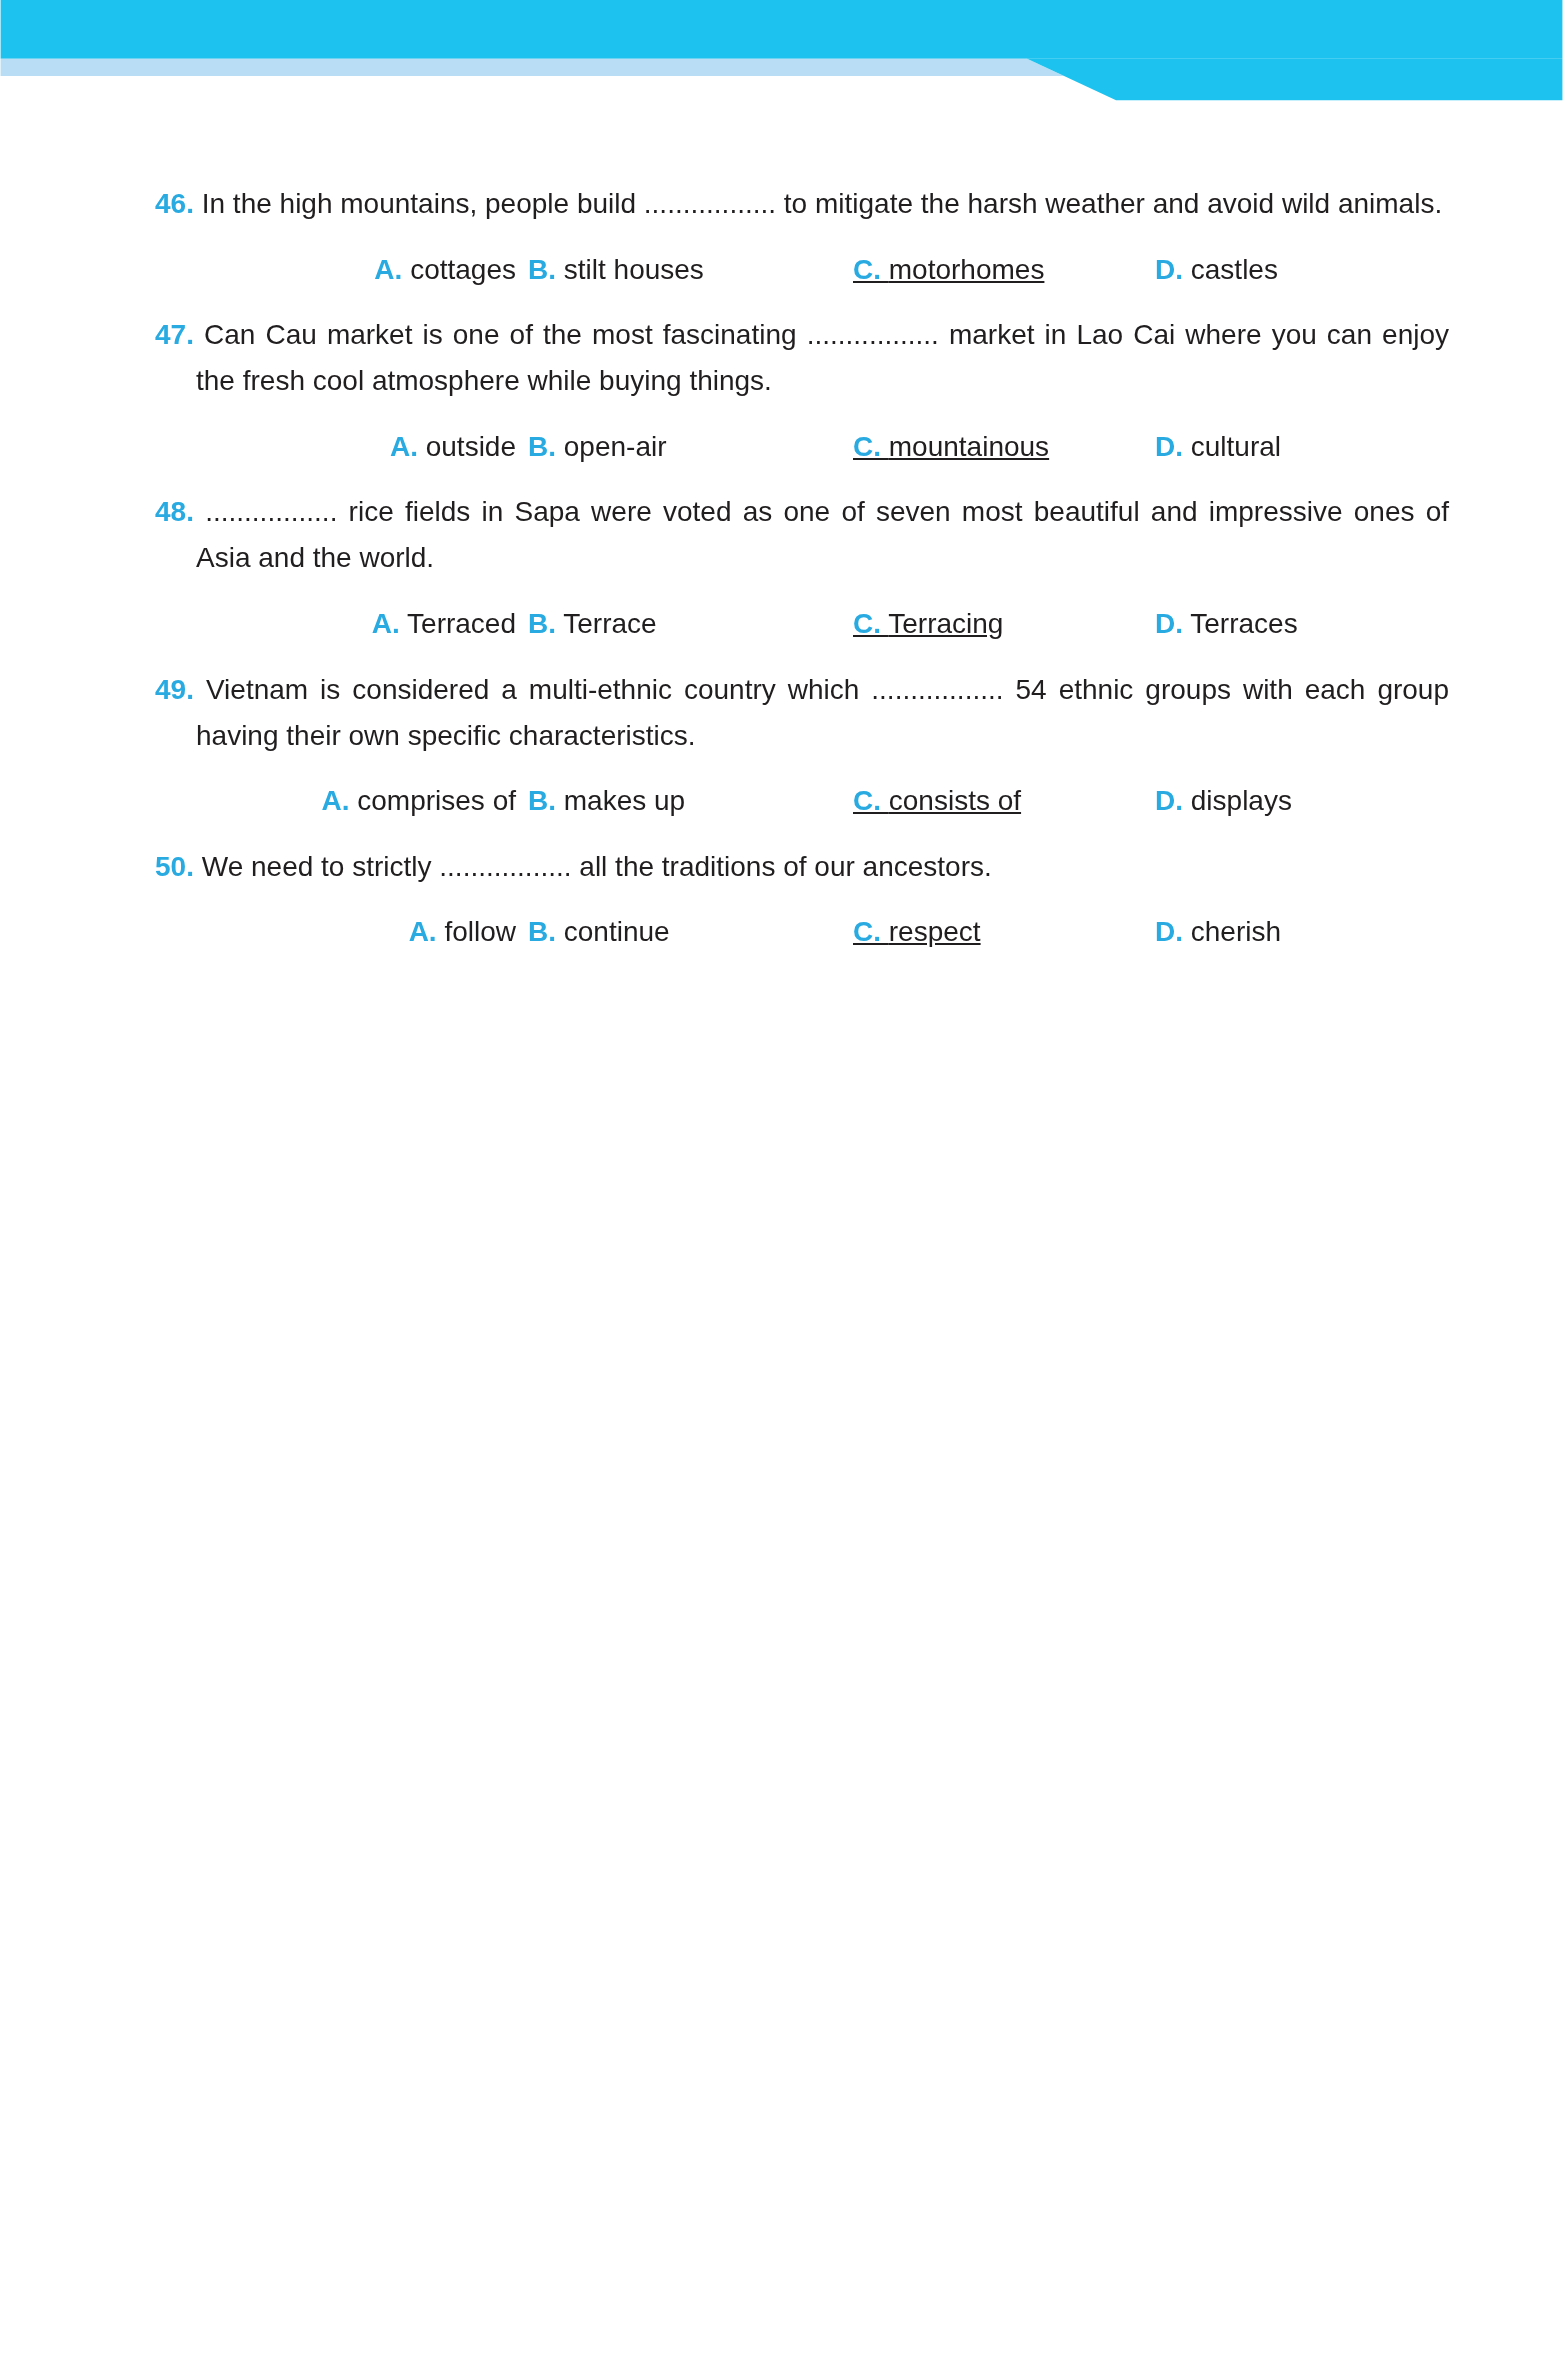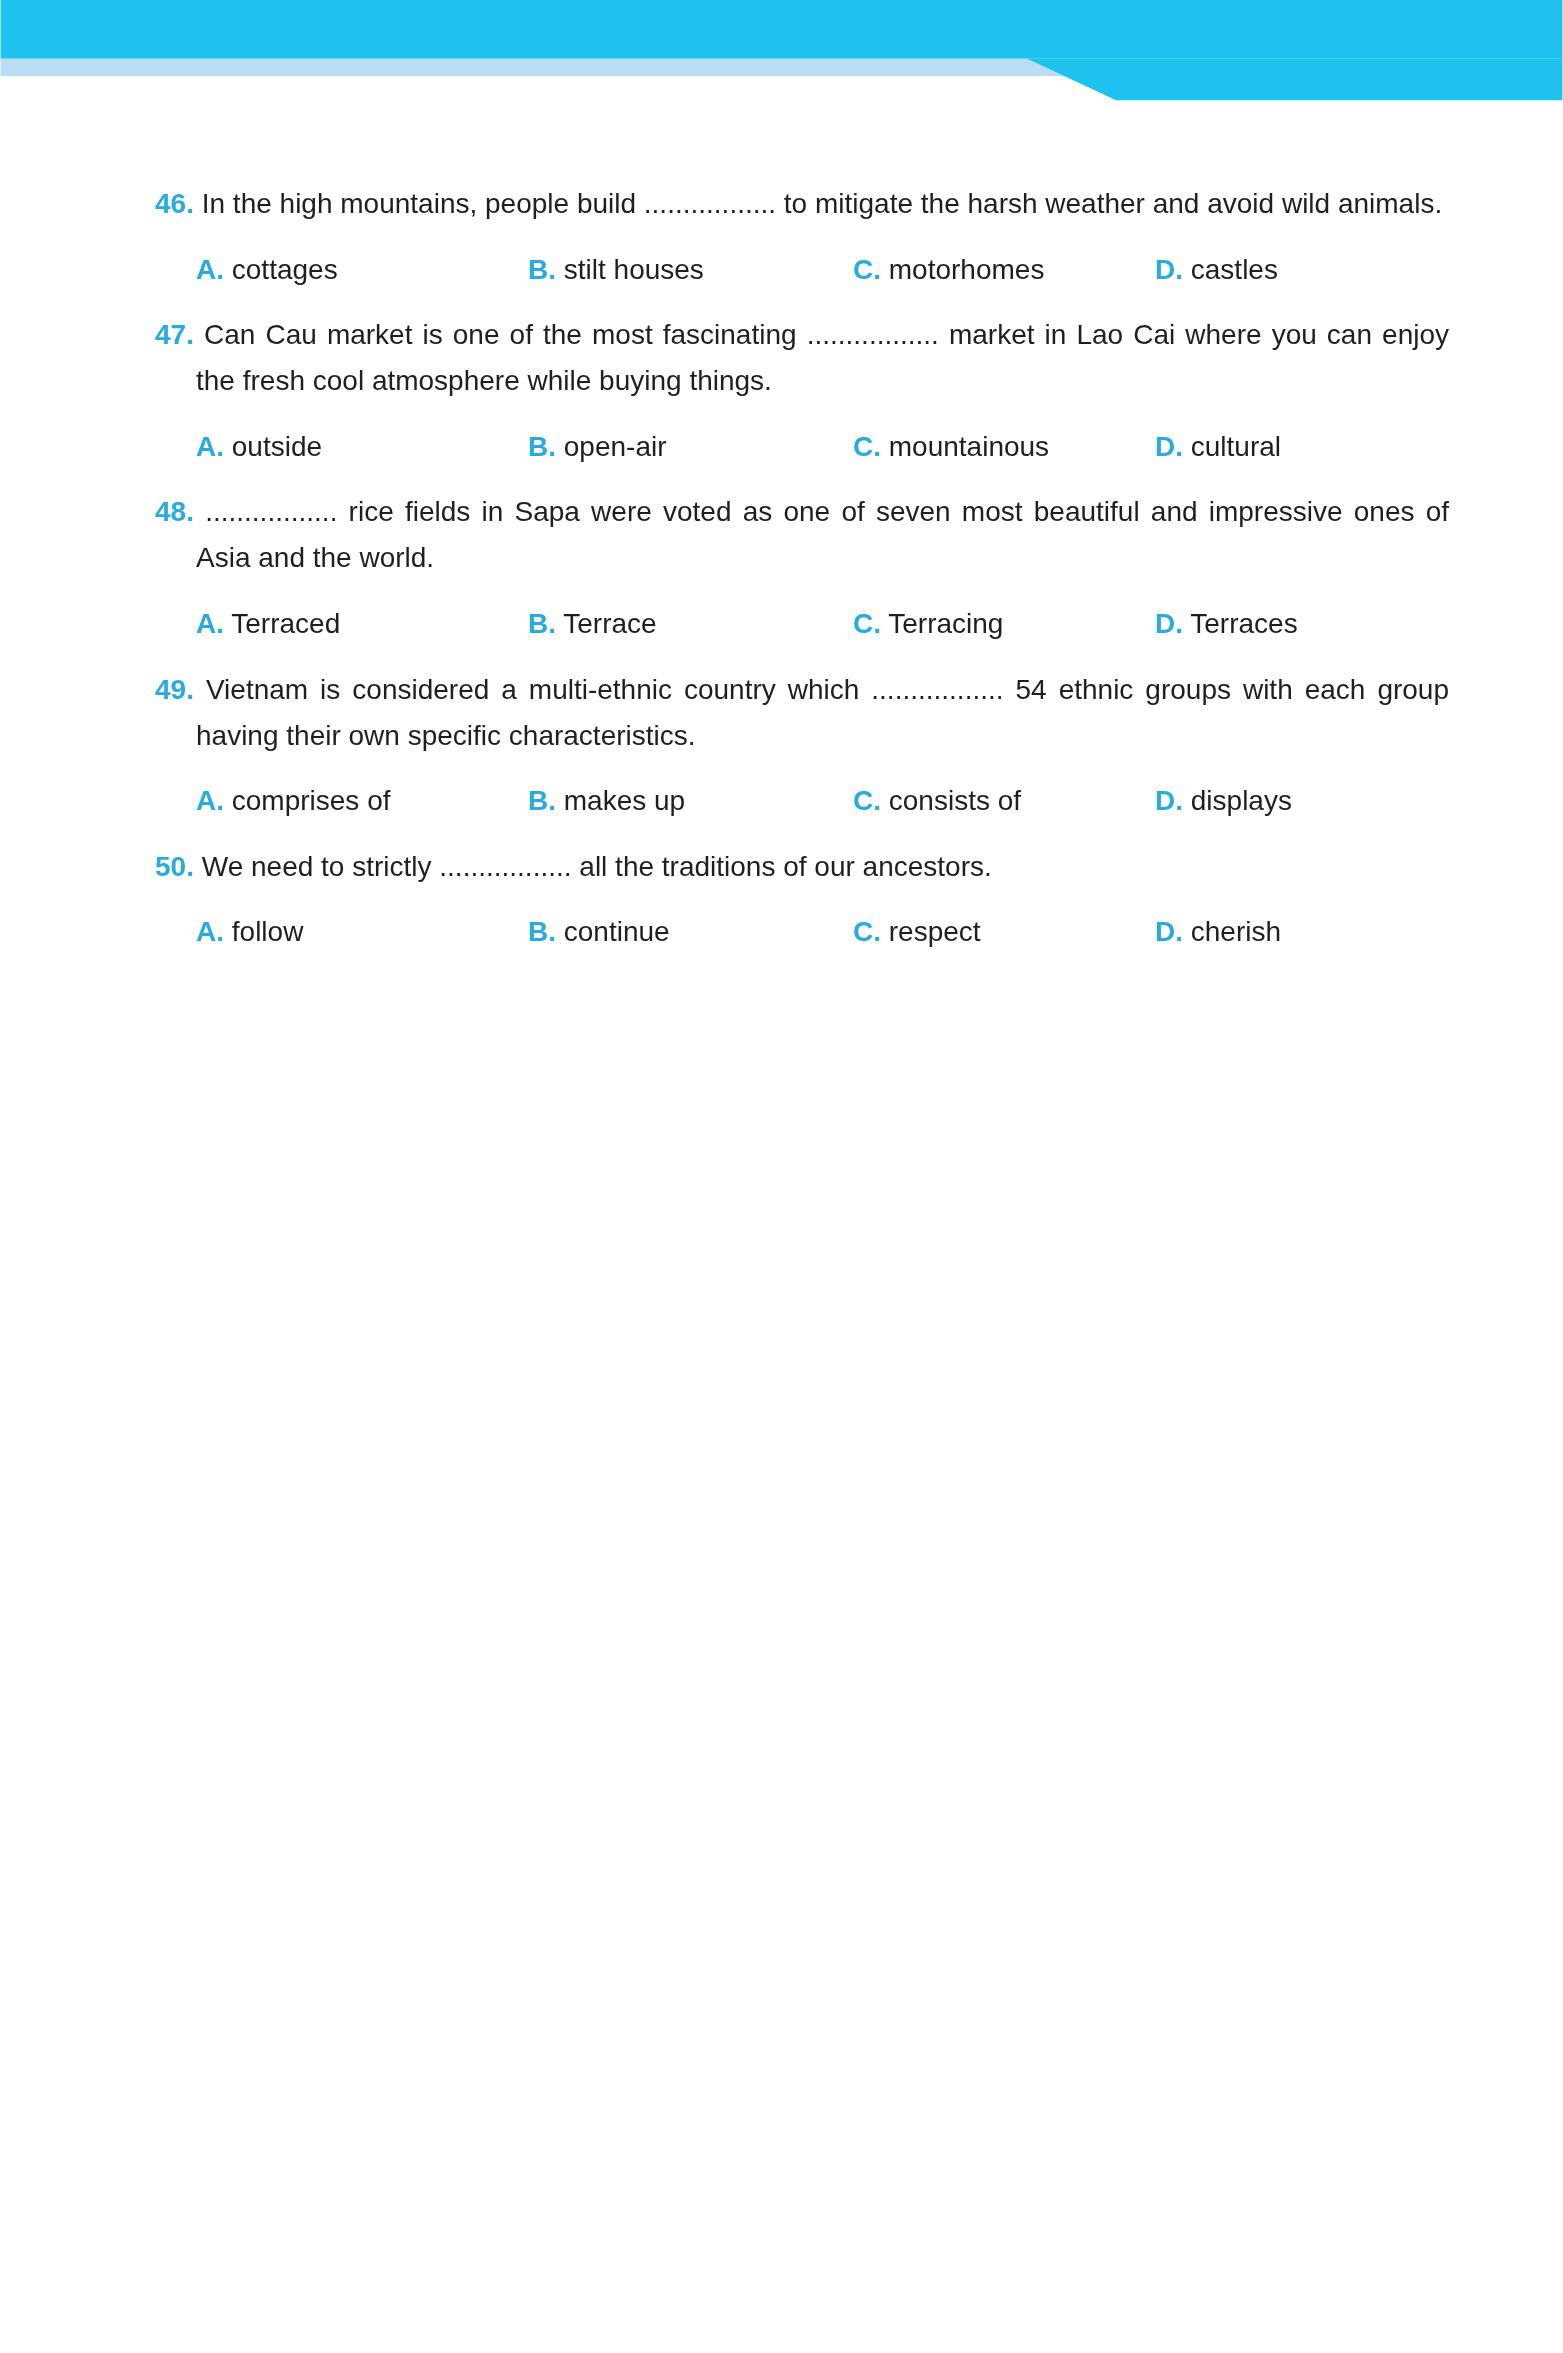--- a/index.html
+++ b/index.html
@@ -39,23 +39,23 @@
     color: var(--accent);
     font-weight: 700;
   }
   .options {
     display: flex;
     margin: 19.6px 0 19.6px 41px;
     font-size: 28px;
     line-height: 46px;
   }
   .opt { white-space: nowrap; }
-  .opt-a { width: 320px; }
+  .opt-a { width: 320px; text-align: right; }
   .opt-b { width: 325px; margin-left: 12px; }
-  .opt-c { width: 286px; }
+  .opt-c { width: 286px; text-decoration: underline; }
   .opt-d { flex: 1; margin-left: 16px; }
   .opt-letter {
     color: var(--accent);
     font-weight: 700;
   }
 
   
   .footer-divider {
     position: absolute;
     left: 0;

